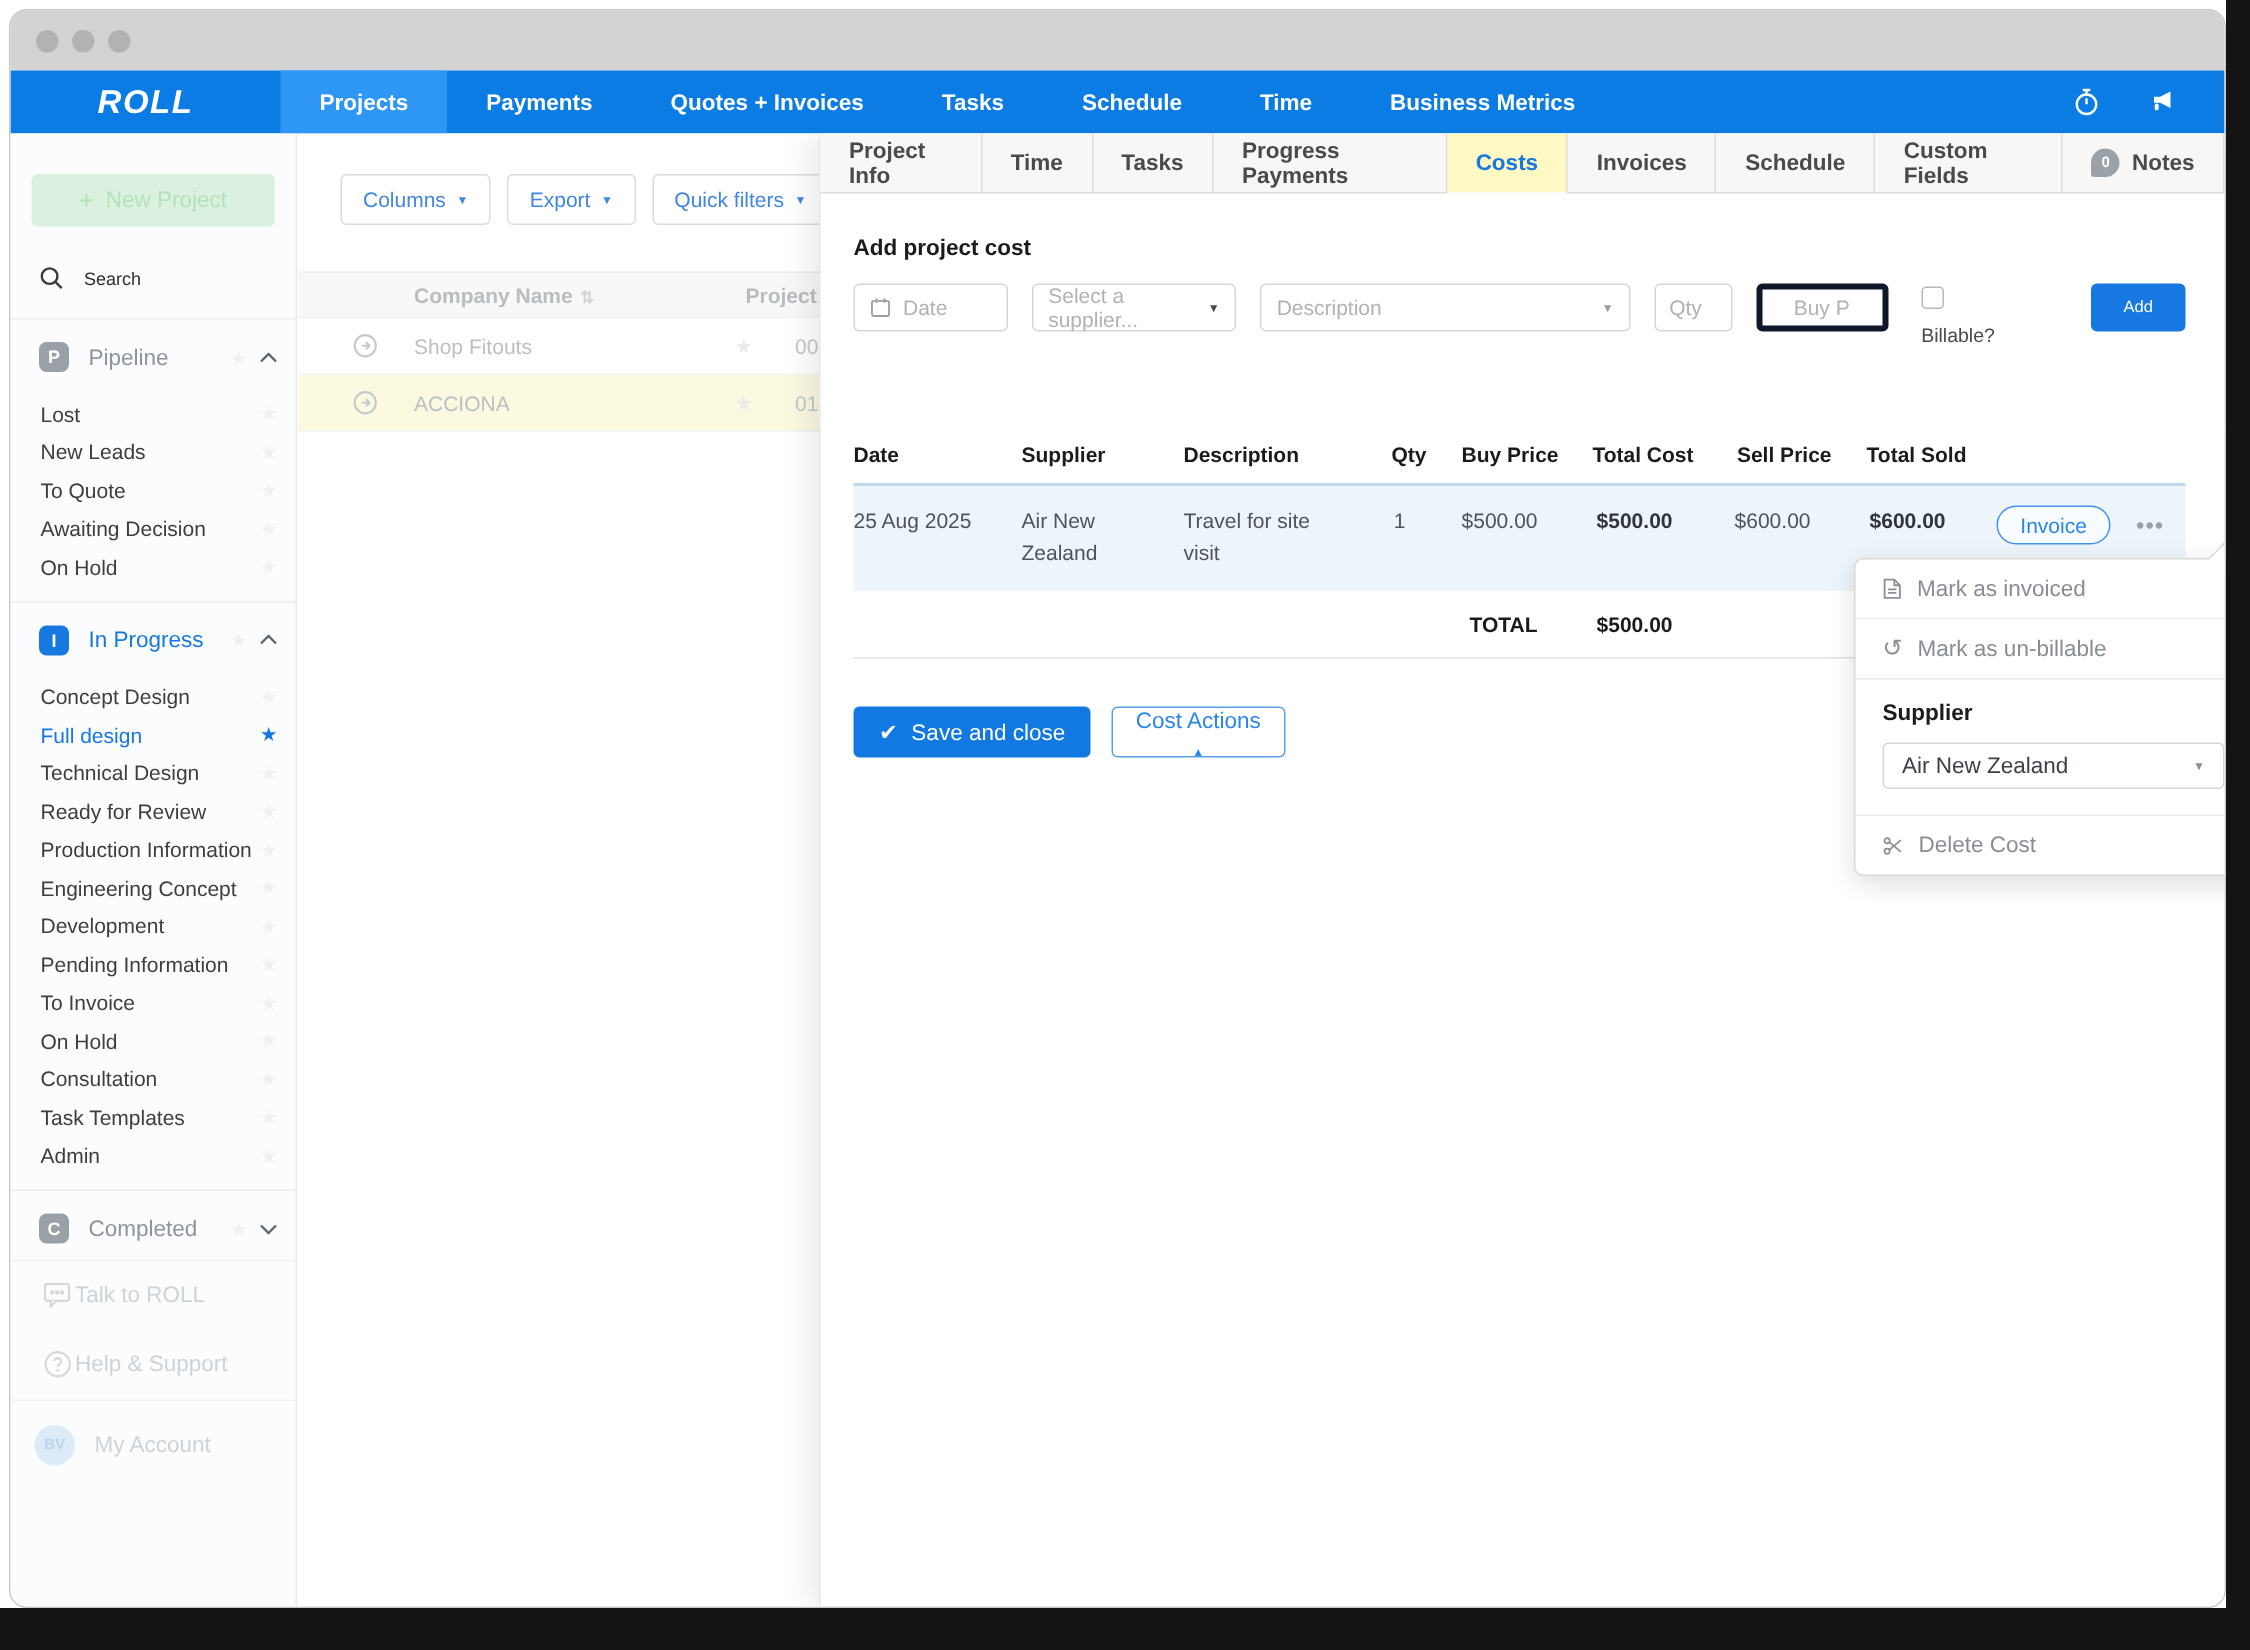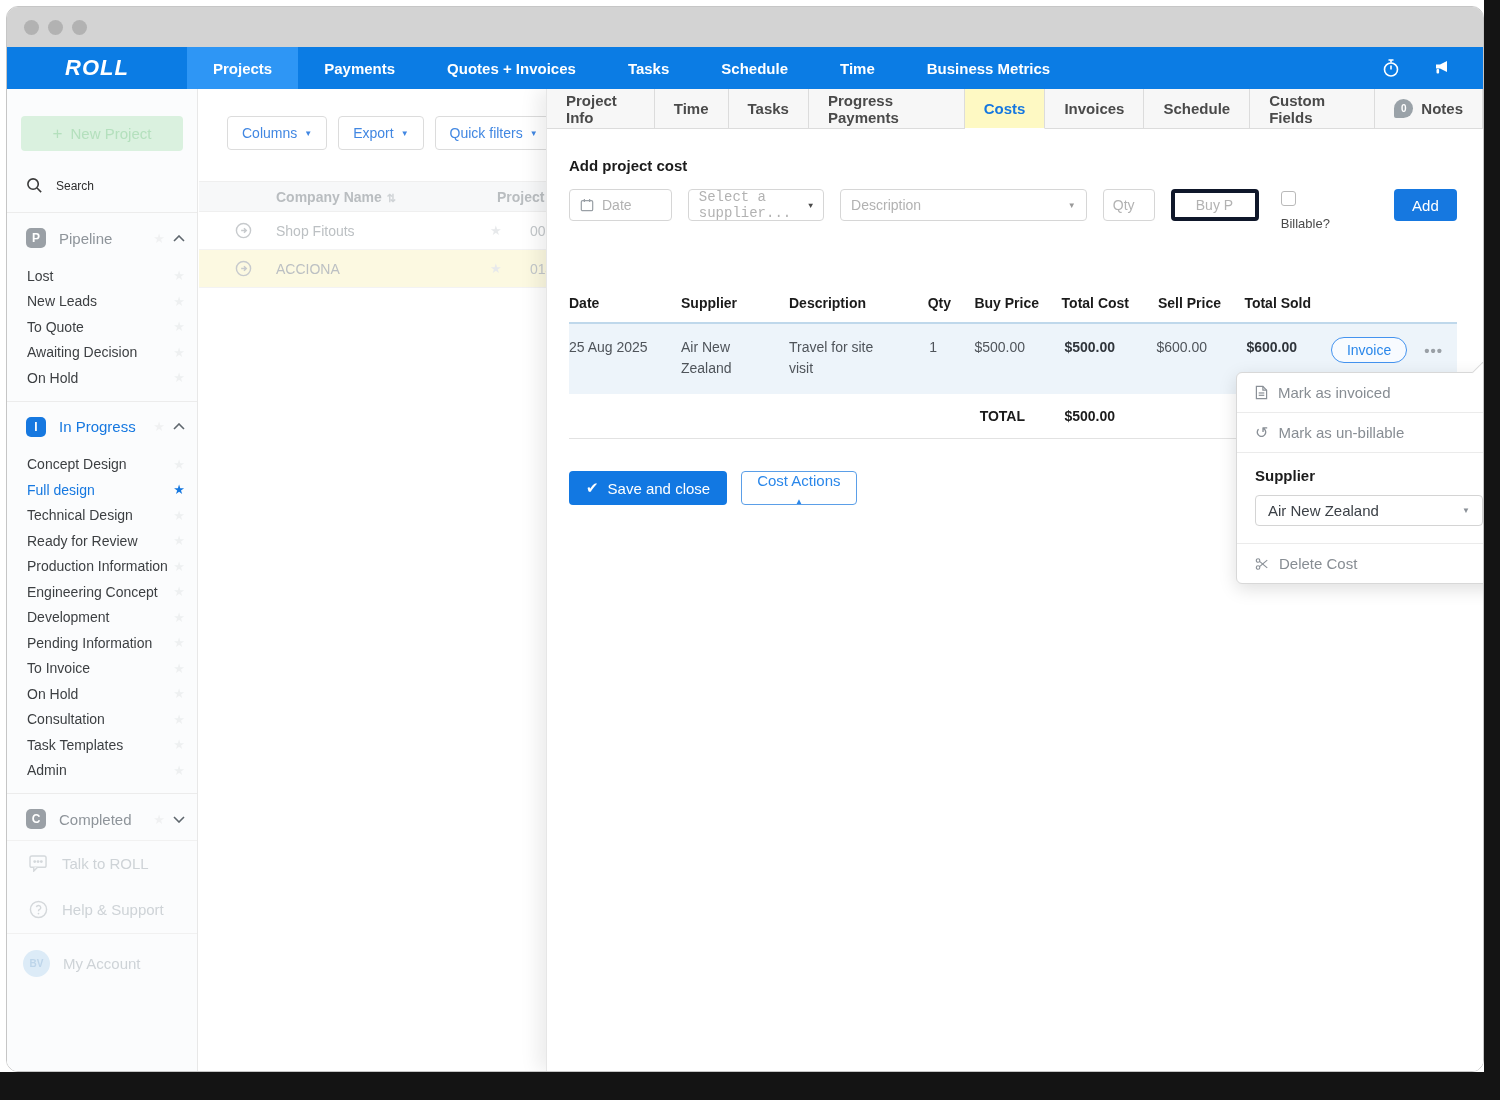--- a/index.html
+++ b/index.html
@@ -42,21 +42,21 @@
   .section-head.blue .section-icon { background:#1678e0; }
   .section-head .spacer { flex:1; }
   .ghost-star { color:#f0f1f2; font-size:13px; margin-right:8px; }
   .chev { color:#5f676e; flex:0 0 auto; }
   .sb-list { padding:4px 0 10px 0; }
   .sb-item { display:flex; align-items:center; height:25.5px; padding-left:20px; padding-right:12px; cursor:pointer; }
   .sb-item .lbl { flex:1; color:#3c3f42; }
   .sb-item .star { color:#eef0f1; font-size:13px; }
   .sb-item.active .lbl { color:#1678e0; }
   .sb-item.active .star { color:#1678e0; }
-  .sb-foot-item { display:flex; align-items:center; gap:14px; padding:14px 0 14px 22px; color:#ced3d7; font-size:15px; }
+  .sb-foot-item { display:flex; align-items:center; gap:2px; padding:14px 0 14px 22px; color:#ced3d7; font-size:15px; }
   .sb-foot-item svg { color:#d4d8db; }
   .account-row { display:flex; align-items:center; gap:13px; padding:16px 0 0 16px; color:#ced3d7; font-size:15px; }
   .avatar { width:27px; height:27px; border-radius:50%; background:#dcebf7; color:#bdd5ea; font-size:10px; font-weight:bold;
             display:flex; align-items:center; justify-content:center; }
 
   
   .list-area { position:absolute; left:192px; top:0; bottom:0; right:0; background:#fff; }
   .toolbar { display:flex; gap:11px; padding:27px 0 0 28px; }
   .tb-btn { height:34px; background:#fff; border:1px solid #dcdcdc; border-radius:4px; color:#4187e2; font-size:14px;
             padding:0 14px; display:flex; align-items:center; gap:7px; font-family:inherit; }
@@ -84,30 +84,30 @@
                   display:flex; align-items:center; justify-content:center; font-weight:bold; }
   .panel-body { flex:1; padding:0 26px 0 22px; position:relative; }
   .add-cost-heading { margin-top:28px; font-size:15px; font-weight:bold; color:#1b1b1b; }
 
   .cost-form { margin-top:15px; display:flex; align-items:flex-start; gap:16px; }
   .finput { height:32px; border:1px solid #d6d6d6; border-radius:4px; background:#fff; display:flex; align-items:center;
             padding:0 10px; color:#b2b2b2; font-size:14px; gap:8px; }
   .finput .caret-dark { margin-left:auto; font-size:8px; color:#4a4a4a; }
   .finput .caret-grey { margin-left:auto; font-size:8px; color:#9a9a9a; }
   .f-date { width:104px; }
-  .f-supplier { width:138px;font-family:Liberation Mono, monospace; }
+  .f-supplier { width:138px; }
   .f-desc { width:250px; }
   input.f-qty { width:52px; height:32px; border:1px solid #d6d6d6; border-radius:4px; padding:0 9px; font-size:14px; font-family:inherit; color:#333; }
   input.f-price { width:88px; height:32px; border:4px solid #0f172a; border-radius:4px; padding:0 21px; font-size:14px; font-family:inherit; color:#333; }
   input::placeholder { color:#b2b2b2; }
   .billable-col { display:flex; flex-direction:column; align-items:flex-start; gap:10px; margin-left:6px; }
   .billable-col input[type=checkbox] { width:15px; height:15px; appearance:none; border:1px solid #b9b9b9; border-radius:3px; background:#fff; margin-top:2px; }
   .billable-lbl { font-size:13px; color:#4a4a4a; }
   .add-btn { margin-left:48px; width:64px; height:32px; background:#1678e0; color:#fff; border:none; border-radius:4px;
-             font-size:15px; font-family:inherit; }
+             font-size:11px; font-family:inherit; }
 
   
   .cost-table { margin-top:64px; }
   .ct-grid { display:grid; grid-template-columns:112px 108px 112px 50px 88px 90px 92px 90px 1fr; align-items:start; }
   .ct-head { padding-bottom:11px; border-bottom:2px solid #bfd8eb; font-size:14px; font-weight:bold; color:#1b1b1b; }
   .ct-head .num, .ct-row .num, .ct-total .num { text-align:right; }
   .ct-row { background:#edf4fa; padding:13px 0 15px 0; font-size:14px; color:#4f545a; }
   .ct-row > div { padding-right:14px; line-height:21px; }
   .ct-row .strong { font-weight:bold; color:#30353b; }
   .ct-actions { display:flex; justify-content:flex-end; align-items:center; gap:17px; padding-right:2px; }

